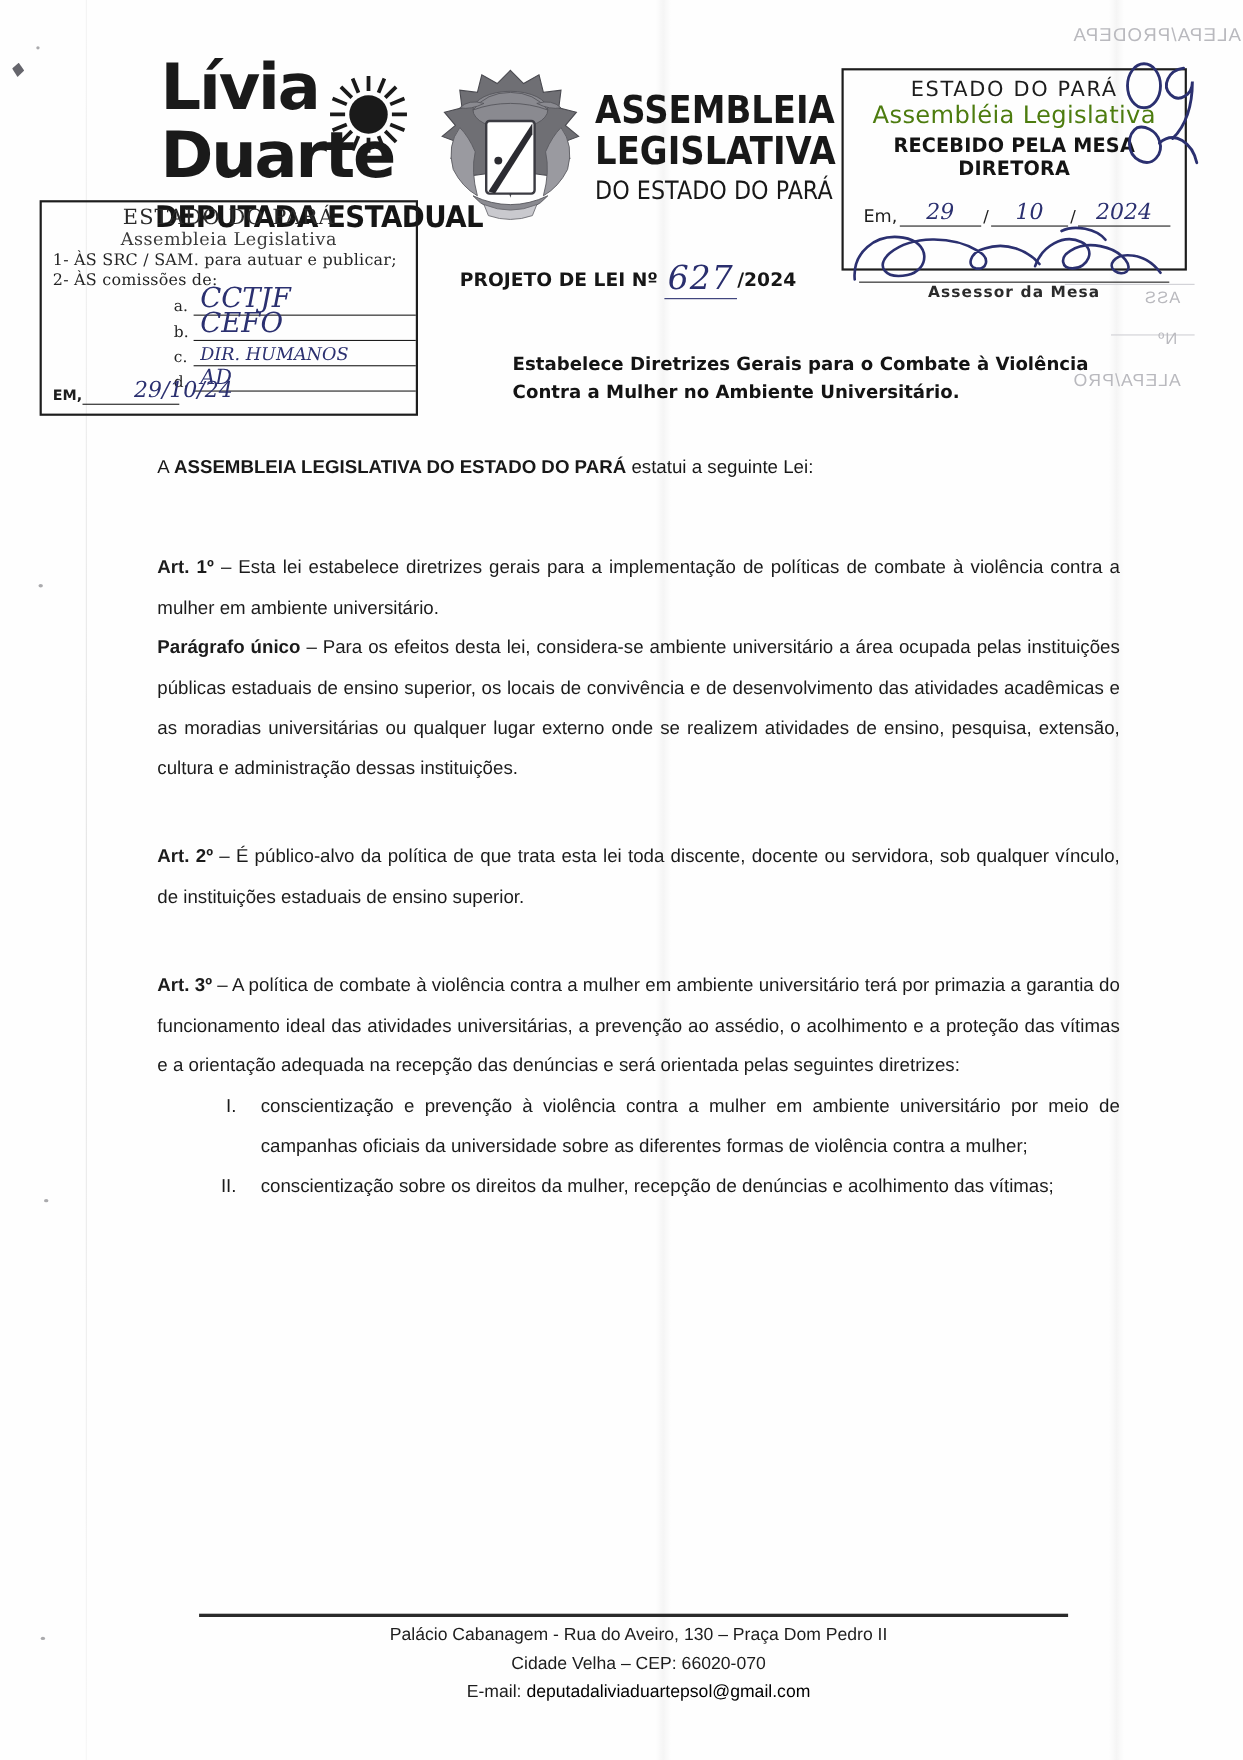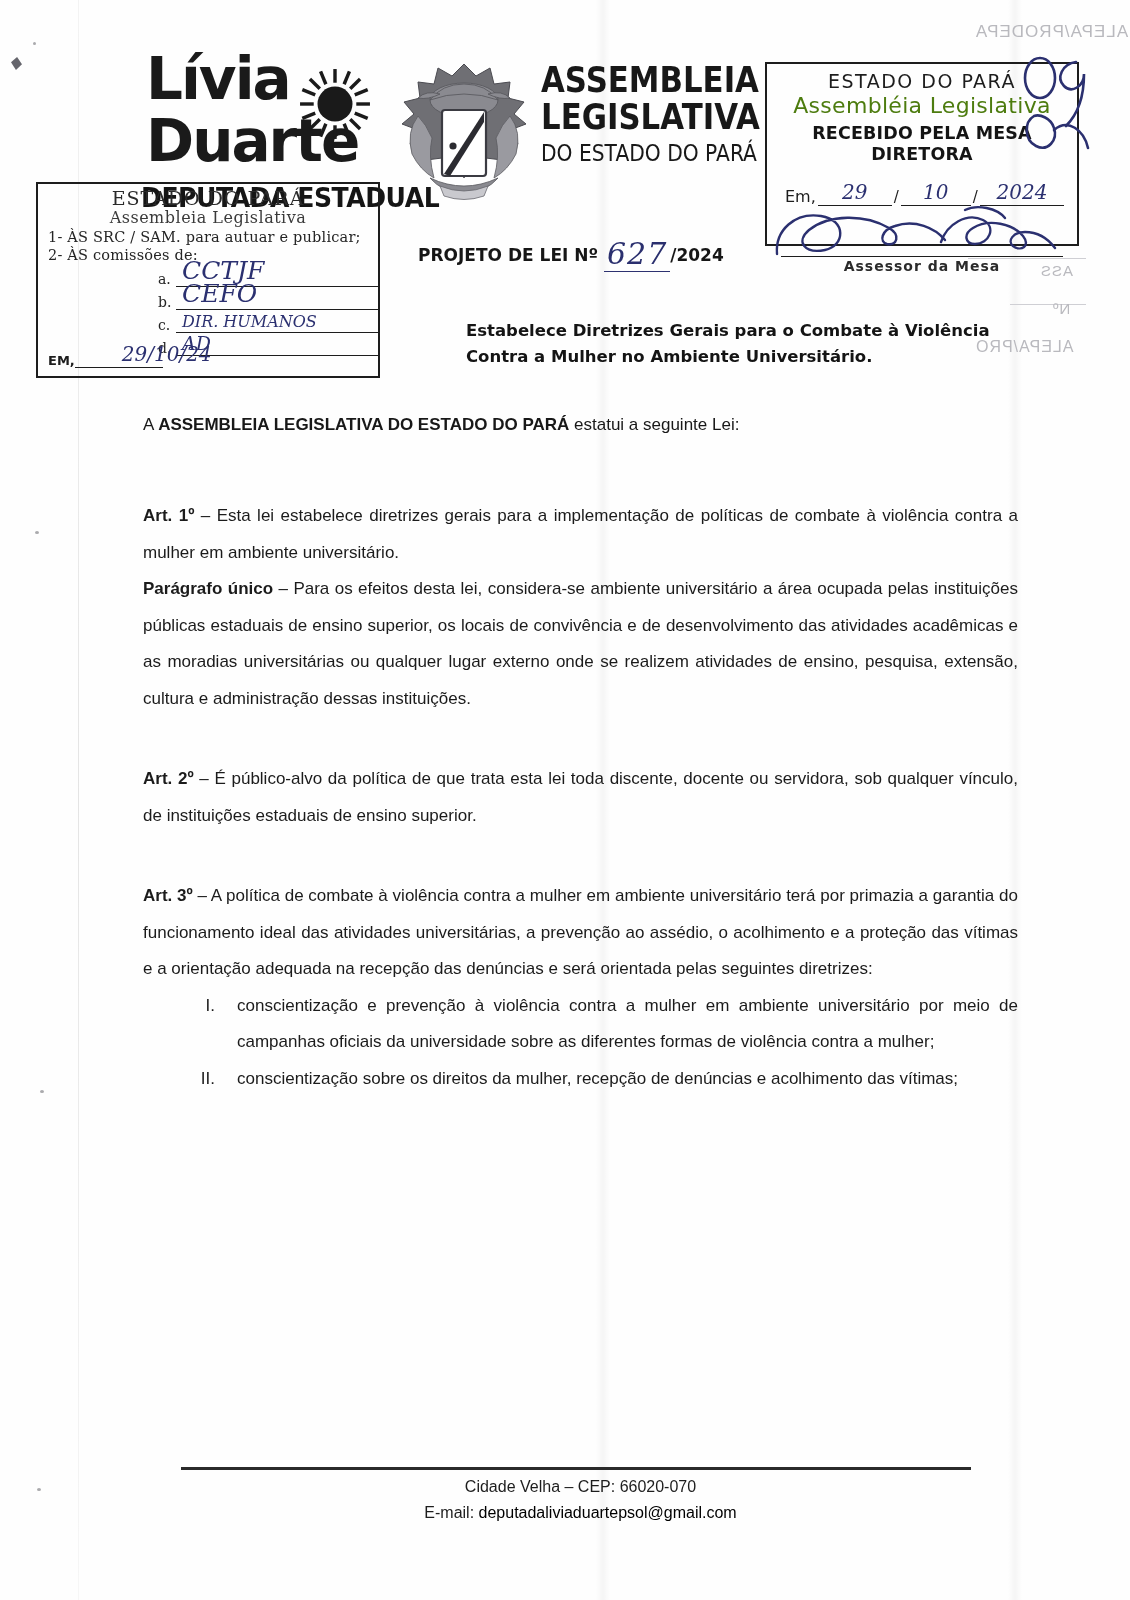--- a/index.html
+++ b/index.html
@@ -107,21 +107,21 @@
   .emblem {
     position: absolute;
     left: 396px;
     top: 60px;
     width: 136px;
     height: 150px;
   }
   .assembleia-block {
     position: absolute;
     left: 541px;
-    top: 62px;
+    top: 83px;
     font-family: "DejaVu Sans", sans-serif;
     color: #181818;
   }
   .assembleia-block .l1,
   .assembleia-block .l2 {
     font-weight: bold;
     font-size: 35px;
     line-height: 37px;
     letter-spacing: 0px;
     transform: scaleX(0.88);
@@ -611,19 +611,20 @@
         <span class="rn">I.</span><span>conscientização e prevenção à violência contra a mulher em ambiente universitário por meio de campanhas oficiais da universidade sobre as diferentes formas de violência contra a mulher;</span>
       </li>
       <li>
         <span class="rn">II.</span><span>conscientização sobre os direitos da mulher, recepção de denúncias e acolhimento das vítimas;</span>
       </li>
     </ul>
   </div>
 
   <div class="footer-rule"></div>
   <div class="footer">
+    <div>Palácio Cabanagem - Rua do Aveiro, 130 – Praça Dom Pedro II</div>
     <div>Cidade Velha – CEP: 66020-070</div>
     <div class="mail">
       <span>E-mail: </span><span class="addr">deputadaliviaduartepsol@gmail.com</span>
     </div>
   </div>
 
 </div>
 
 </body></html>

